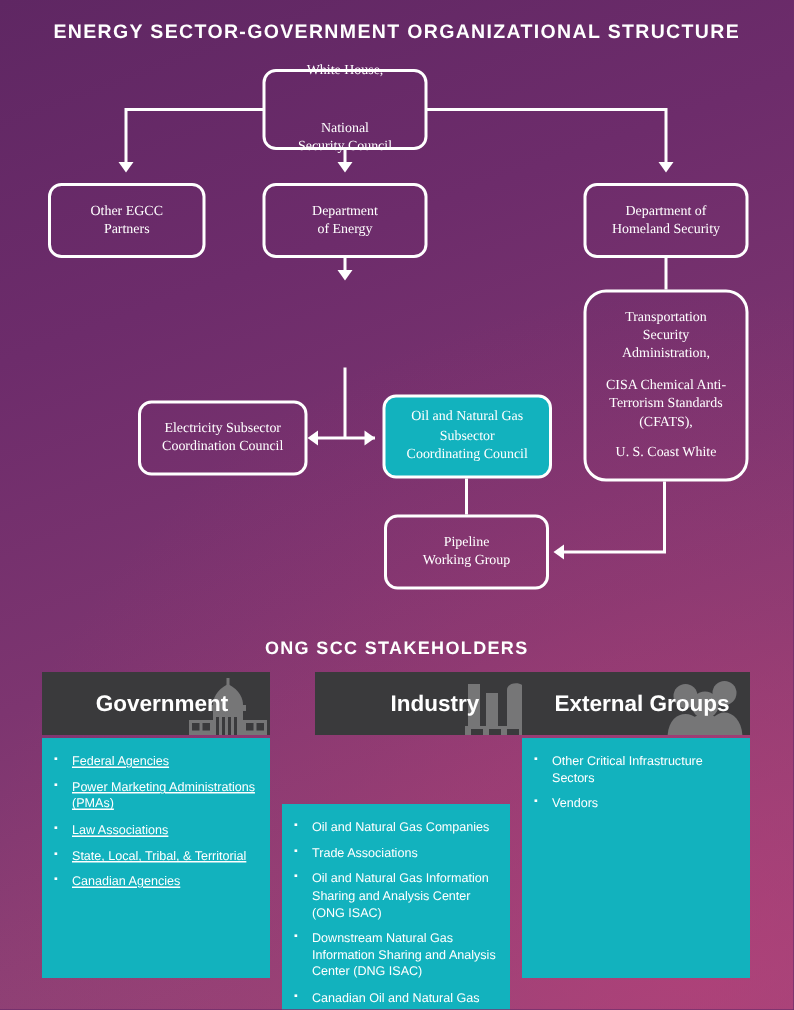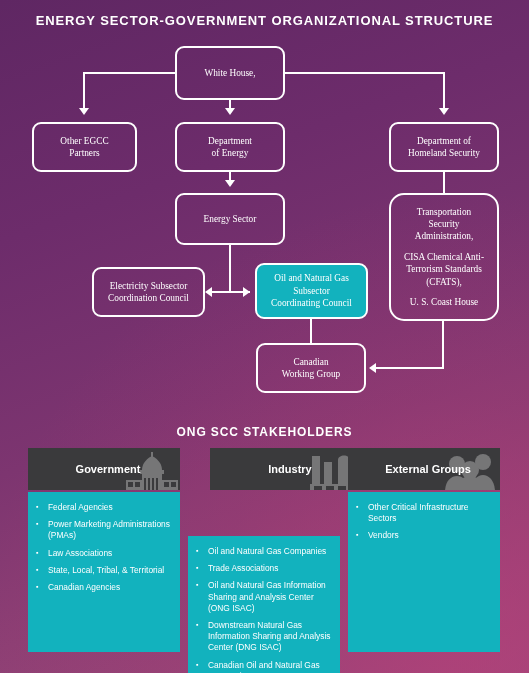--- a/index.html
+++ b/index.html
@@ -95,21 +95,21 @@
   }
 
   
   .col-header {
     position: absolute;
     box-sizing: border-box;
     height: 42px;
     background: #3a3a3c;
     color: #ffffff;
     font-weight: bold;
-    font-size: 11px;
+    font-size: 15px;
     display: flex;
     align-items: center;
     overflow: hidden;
   }
   .col-header .hdr-label {
     flex: 1;
     text-align: center;
     padding-left: 8px;
     z-index: 2;
   }
@@ -150,51 +150,52 @@
 </style>
 </head>
 <body>
 
 <div id="page">
 
   <div class="section-title" id="title-top">ENERGY SECTOR-GOVERNMENT ORGANIZATIONAL STRUCTURE</div>
 
   <div class="node" id="n-whitehouse" style="left:175px; top:46px; width:110px; height:54px;gap:18px;">
     <p>White House,</p>
+    <p class="ml" style="white-space:pre-line;">National
+Security Council</p>
   </div>
 
   <div class="node" id="n-egcc" style="left:32px; top:122px; width:105px; height:50px; white-space:pre-line;">Other EGCC
 Partners</div>
 
   <div class="node" id="n-doe" style="left:175px; top:122px; width:110px; height:50px; white-space:pre-line;">Department
 of Energy</div>
 
   <div class="node" id="n-dhs" style="left:389px; top:122px; width:110px; height:50px; white-space:pre-line;">Department of
 Homeland Security</div>
 
   <div class="node" id="n-dhscomp" style="left:389px; top:193px; width:110px; height:128px;border-radius:15px;">
     <p style="white-space:pre-line;">Transportation
 Security
 Administration,</p>
     <p style="white-space:pre-line;">CISA Chemical Anti-
 Terrorism Standards
 (CFATS),</p>
-    <p style="white-space:pre-line;">U. S. Coast House</p>
-  </div>
-
-  <div class="node" id="n-energysector" style="left:175px; top:193px; width:110px; height:52px; white-space:pre-line;">Energy Sector</div>
+    <p style="white-space:pre-line;">U. S. Coast White</p>
+  </div>
+
 
   <div class="node" id="n-escc" style="left:92px; top:267px; width:113px; height:50px; white-space:pre-line;">Electricity Subsector
 Coordination Council</div>
 
   <div class="node teal" id="n-ongscc" style="left:255px; top:263px; width:113px; height:56px; white-space:pre-line;">Oil and Natural Gas
 Subsector
 Coordinating Council</div>
 
-  <div class="node" id="n-pipeline" style="left:256px; top:343px; width:110px; height:50px; white-space:pre-line;">Canadian
+  <div class="node" id="n-pipeline" style="left:256px; top:343px; width:110px; height:50px; white-space:pre-line;">Pipeline
 Working Group</div>
 
   <div class="line hline" style="left:84px; top:72px; width:92px;"></div>
   <div class="line hline" style="left:284px; top:72px; width:160px;"></div>
   <div class="line vline" style="left:83px; top:72px; height:38px;"></div>
   <div class="line vline" style="left:443px; top:72px; height:38px;"></div>
   <div class="arrow-down" style="left:79px; top:108px;"></div>
   <div class="arrow-down" style="left:439px; top:108px;"></div>
 
   <div class="line vline" style="left:229px; top:100px; height:10px;"></div>
@@ -232,21 +233,21 @@
         <rect x="18" y="26" width="2" height="12" fill="#3a3a3c"></rect>
         <rect x="22" y="26" width="2" height="12" fill="#3a3a3c"></rect>
         <rect x="26" y="26" width="2" height="12" fill="#3a3a3c"></rect>
         <rect x="30" y="26" width="2" height="12" fill="#3a3a3c"></rect>
         <rect x="14" y="18" width="24" height="4" fill="#ffffff"></rect>
         <path d="M26 4 C18 8, 16 14, 16 18 L36 18 C36 14, 34 8, 26 4 Z" fill="#ffffff"></path>
         <rect x="25" y="0" width="2" height="5" fill="#ffffff"></rect>
       </svg>
     </span>
   </div>
-  <div class="col-body" style="left:28px; top:492px; width:152px; height:160px;">
+  <div class="col-body" style="left:28px; top:492px; width:152px; height:160px;text-decoration:underline;">
     <ul>
       <li>Federal Agencies</li>
       <li>Power Marketing Administrations (PMAs)</li>
       <li>Law Associations</li>
       <li>State, Local, Tribal, &amp; Territorial</li>
       <li>Canadian Agencies</li>
     </ul>
   </div>
 
   <div class="col-header" style="left:188px; top:448px; width:152px;margin-left:22px;">

